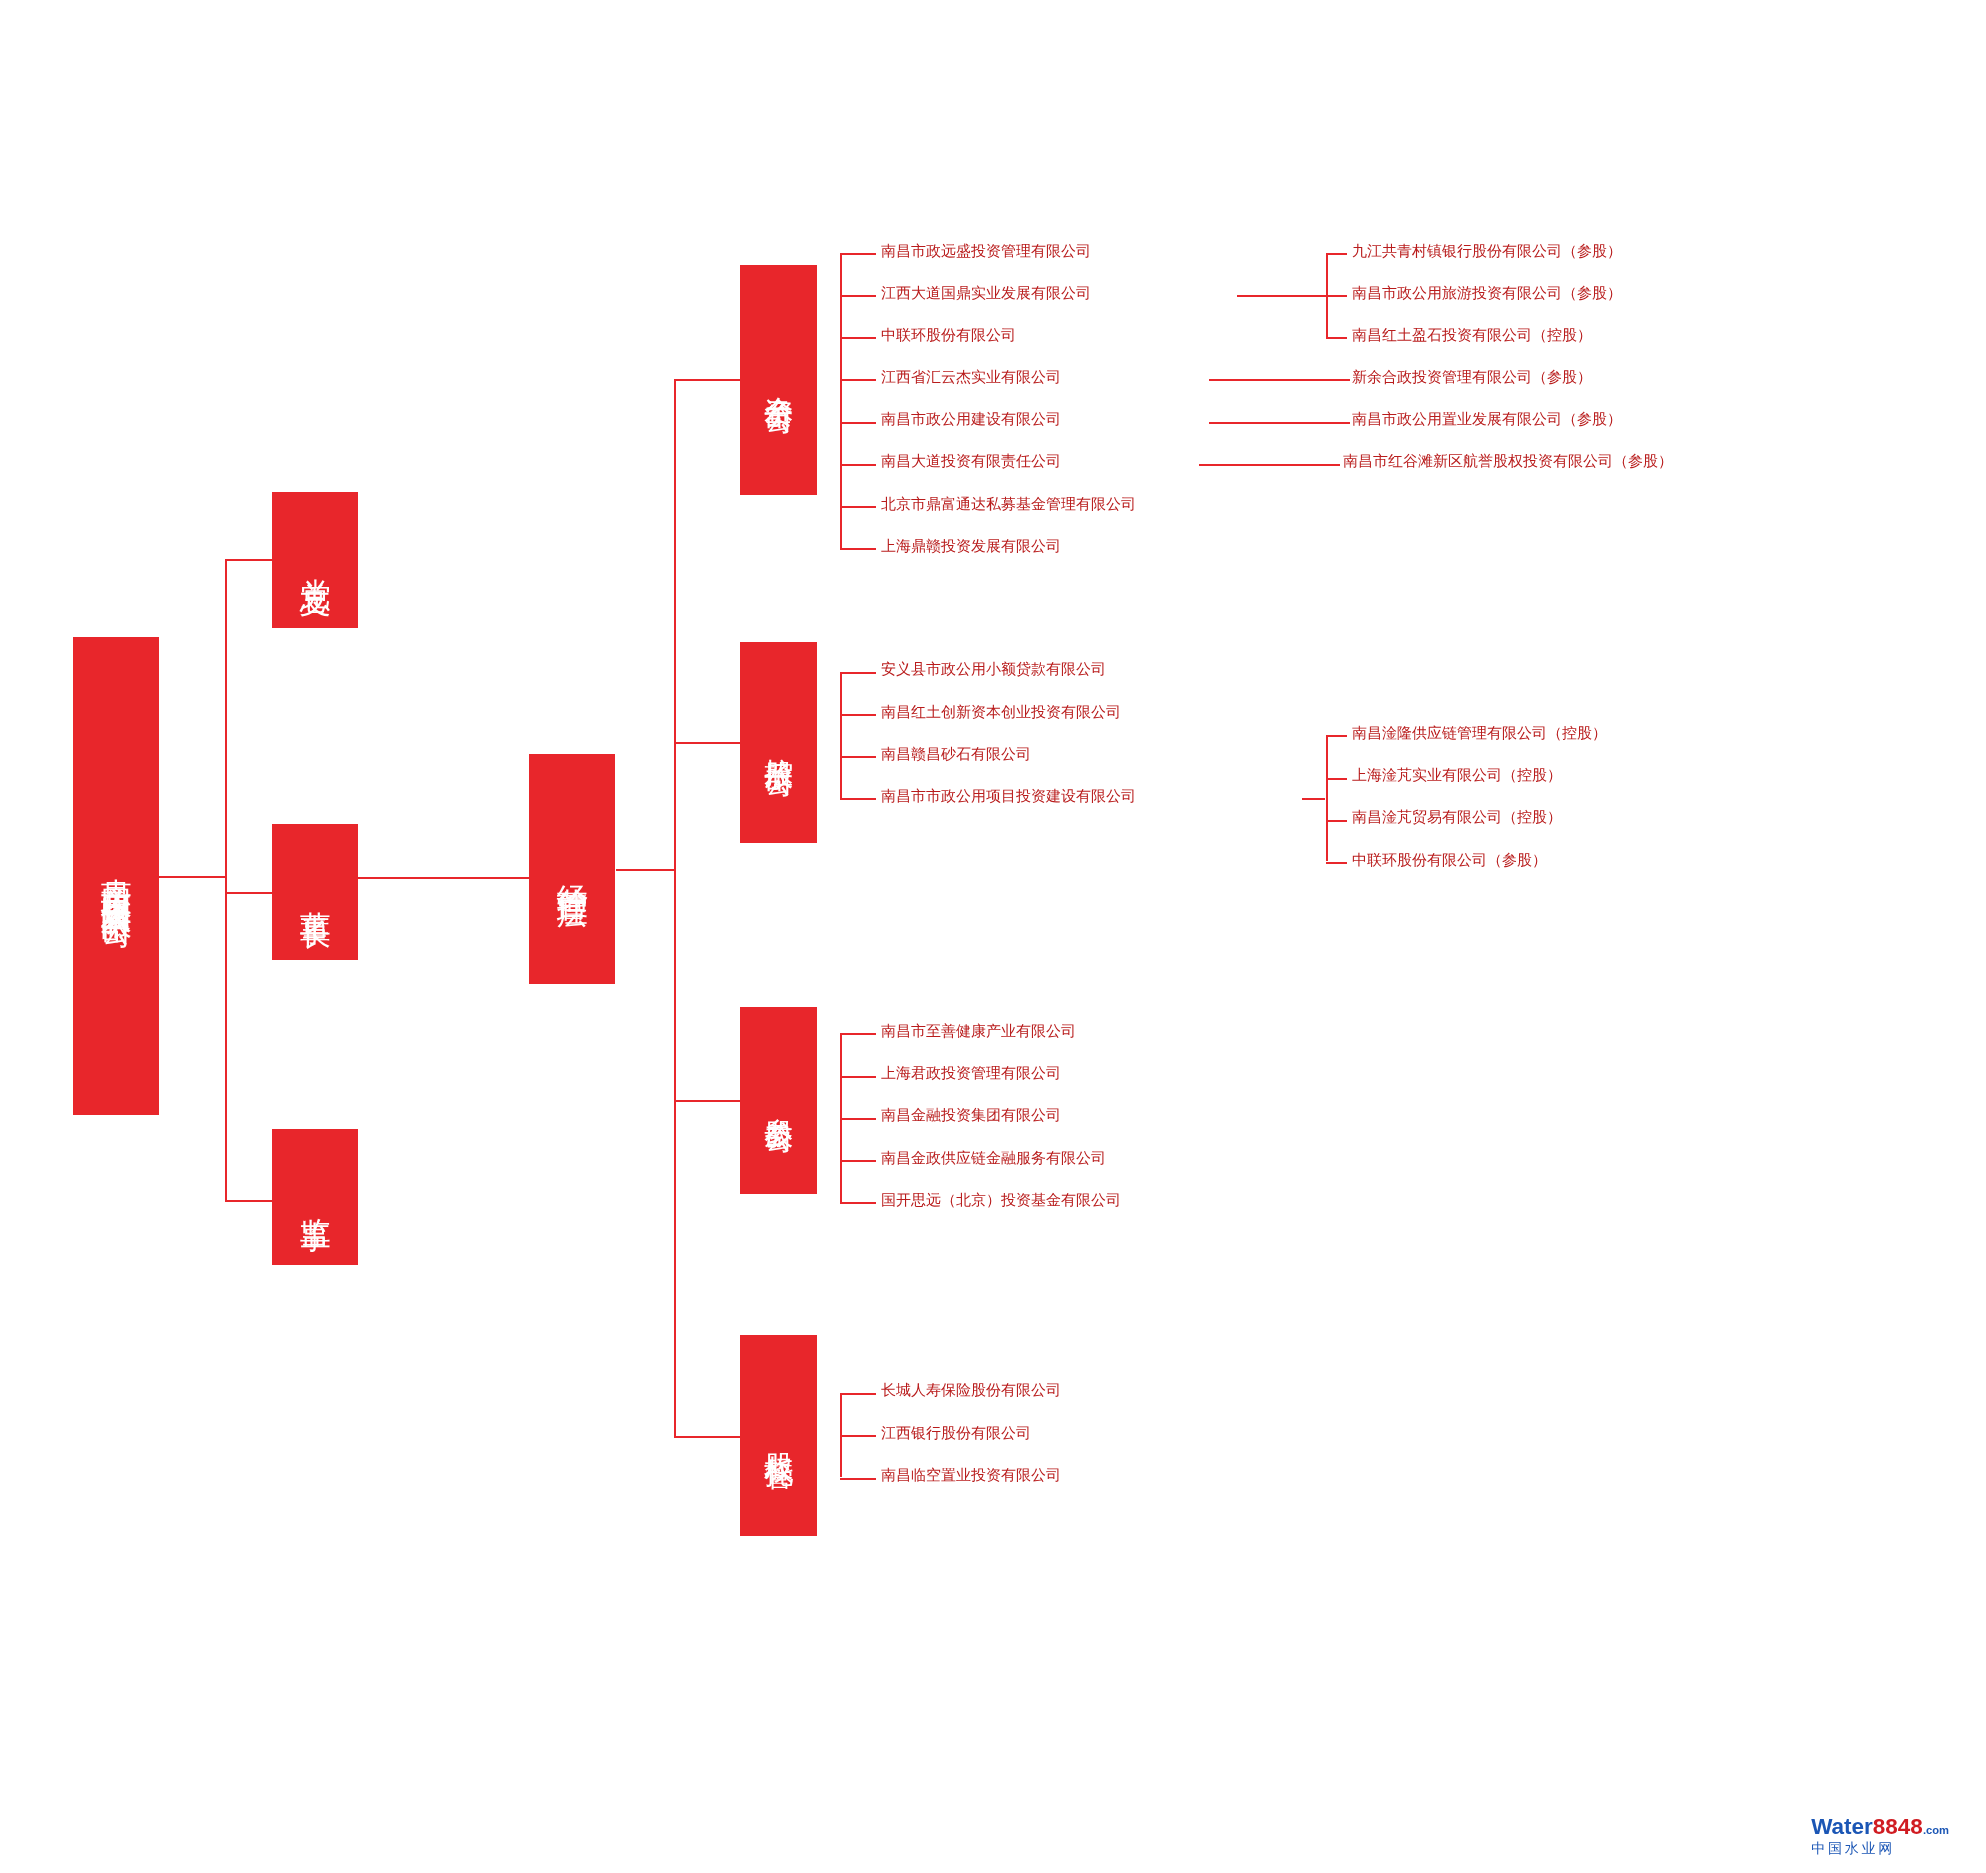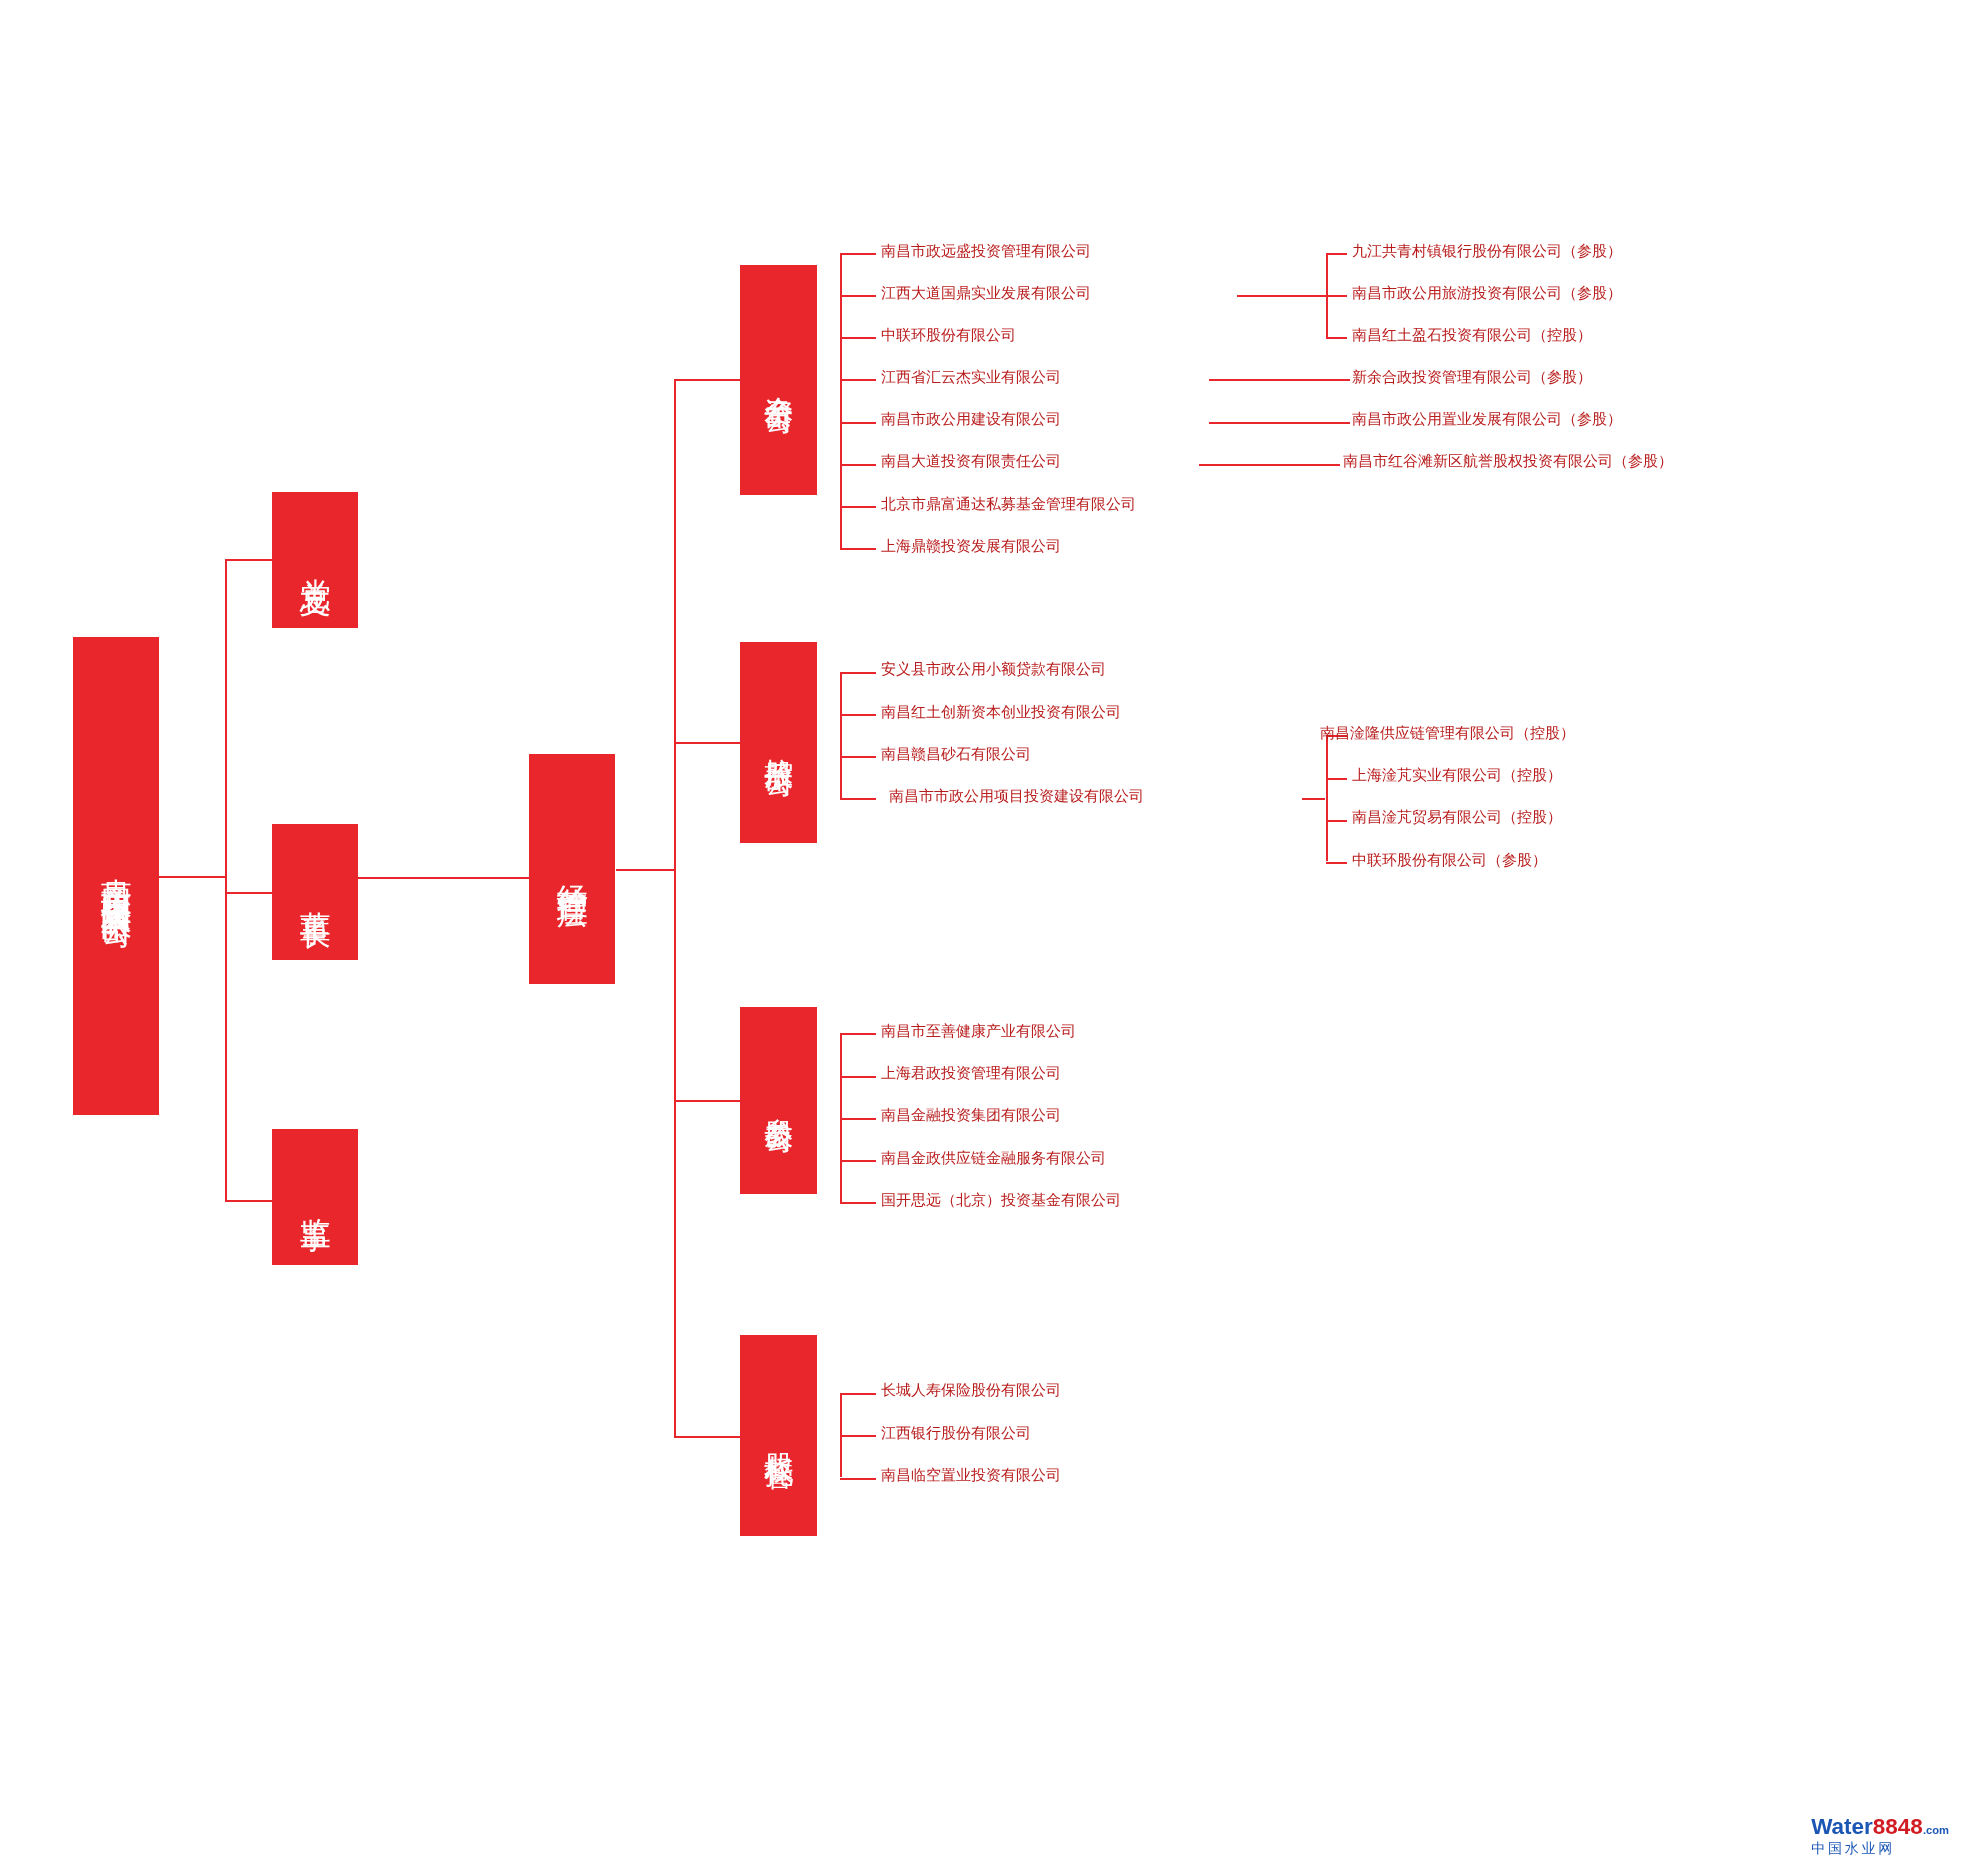--- a/index.html
+++ b/index.html
@@ -225,29 +225,29 @@
 
   <div class="vline" style="left:840px; top:672px; height:126px;"></div>
   <div class="hline" style="left:840px; top:672px; width:36px;"></div>
   <div class="hline" style="left:840px; top:714px; width:36px;"></div>
   <div class="hline" style="left:840px; top:756px; width:36px;"></div>
   <div class="hline" style="left:840px; top:798px; width:36px;"></div>
 
   <div class="leaf" style="left:881px; top:661px;">安义县市政公用小额贷款有限公司</div>
   <div class="leaf" style="left:881px; top:704px;">南昌红土创新资本创业投资有限公司</div>
   <div class="leaf" style="left:881px; top:746px;">南昌赣昌砂石有限公司</div>
-  <div class="leaf" style="left:881px; top:788px;margin-left:8px;">南昌市市政公用项目投资建设有限公司</div>
+  <div class="leaf" style="left:881px; top:788px;">南昌市市政公用项目投资建设有限公司</div>
 
   <div class="hline" style="left:1302px; top:798px; width:23.4px;"></div>
   <div class="vline" style="left:1326px; top:735px; height:126px;"></div>
   <div class="hline" style="left:1326px; top:735px; width:20.6px;"></div>
   <div class="hline" style="left:1326px; top:778px; width:20.6px;"></div>
   <div class="hline" style="left:1326px; top:820px; width:20.6px;"></div>
   <div class="hline" style="left:1326px; top:862px; width:20.6px;"></div>
-  <div class="leaf" style="left:1320px; top:725px;">南昌淦隆供应链管理有限公司（控股）</div>
+  <div class="leaf" style="left:1352px; top:725px;">南昌淦隆供应链管理有限公司（控股）</div>
   <div class="leaf" style="left:1352px; top:767px;">上海淦芃实业有限公司（控股）</div>
   <div class="leaf" style="left:1352px; top:809px;">南昌淦芃贸易有限公司（控股）</div>
   <div class="leaf" style="left:1352px; top:852px;">中联环股份有限公司（参股）</div>
 
   <div class="vline" style="left:840px; top:1033px; height:169px;"></div>
   <div class="hline" style="left:840px; top:1033px; width:36px;"></div>
   <div class="hline" style="left:840px; top:1076px; width:36px;"></div>
   <div class="hline" style="left:840px; top:1118px; width:36px;"></div>
   <div class="hline" style="left:840px; top:1160px; width:36px;"></div>
   <div class="hline" style="left:840px; top:1202px; width:36px;"></div>

